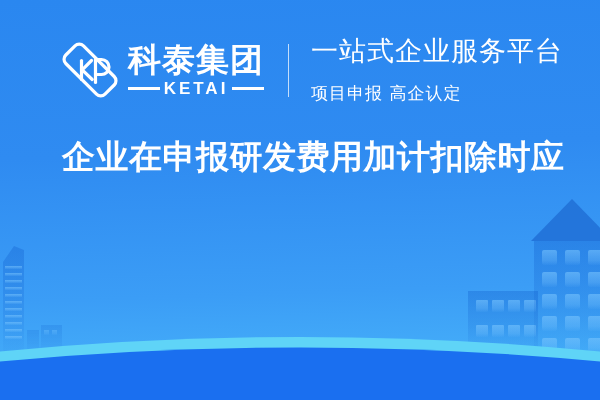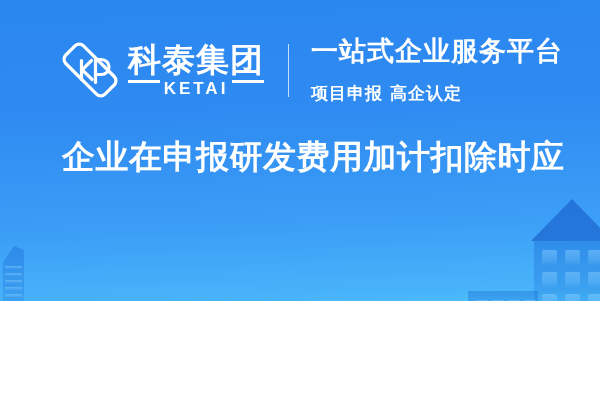--- a/index.html
+++ b/index.html
@@ -3,21 +3,21 @@
 <meta charset="utf-8">
 <style>
   html, body {
     margin: 0;
     padding: 0;
     background: #ffffff;
   }
   #banner {
     position: relative;
     width: 600px;
-    height: 301px;
+    height: 400px;
     overflow: hidden;
     font-family: "Liberation Sans", "DejaVu Sans", sans-serif;
     background: linear-gradient(178deg, #2a87f0 0%, #2f8bf1 38%, #3b9df6 72%, #48b4fa 96%, #4fc3fb 100%);
   }
 
   
   .skyline {
     position: absolute;
     left: 0; top: 0;
     width: 600px; height: 400px;
@@ -55,21 +55,21 @@
     color: #ffffff;
     font-size: 33px;
     line-height: 34px;
     font-weight: 700;
     letter-spacing: 1px;
     white-space: nowrap;
     font-family: "DejaVu Sans", "Liberation Sans", sans-serif;
   }
   .logo-en-row {
     display: flex;
-    align-items: flex-start;
+    align-items: center;
     margin-top: 3px;
     gap: 4px;
   }
   .logo-rule {
     flex: 1 1 auto;
     height: 3px;
     background: #ffffff;
     min-width: 12px;
   }
   .logo-en {
@@ -86,21 +86,20 @@
     height: 53px;
     background: rgba(255,255,255,0.72);
     margin: 0 22px 0 24px;
     flex: 0 0 1px;
   }
 
   .tagline-block {
     display: flex;
     flex-direction: column;
     justify-content: flex-start;
-    font-weight: bold;
   }
   .tagline-main {
     color: #ffffff;
     font-size: 27px;
     line-height: 32px;
     letter-spacing: 1px;
     white-space: nowrap;
     font-family: "DejaVu Sans", "Liberation Sans", sans-serif;
   }
   .tagline-sub {

